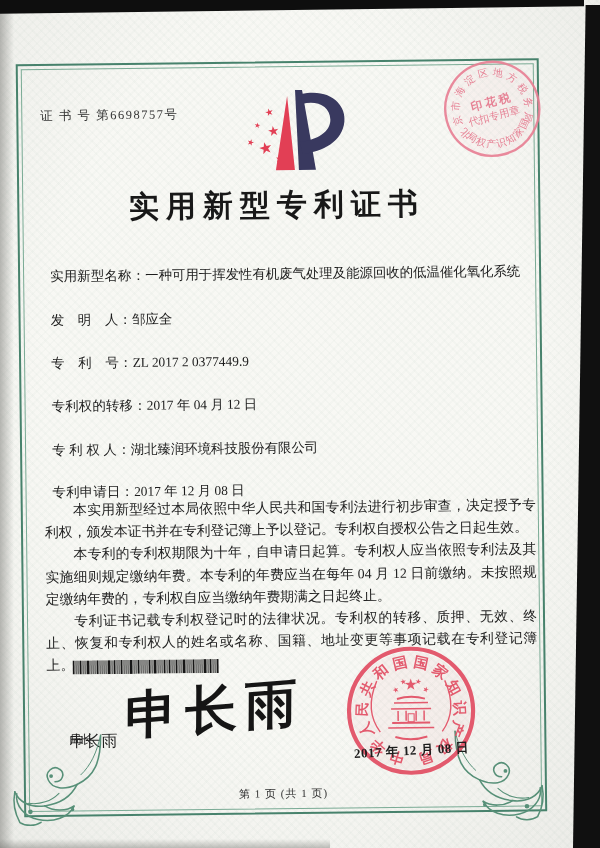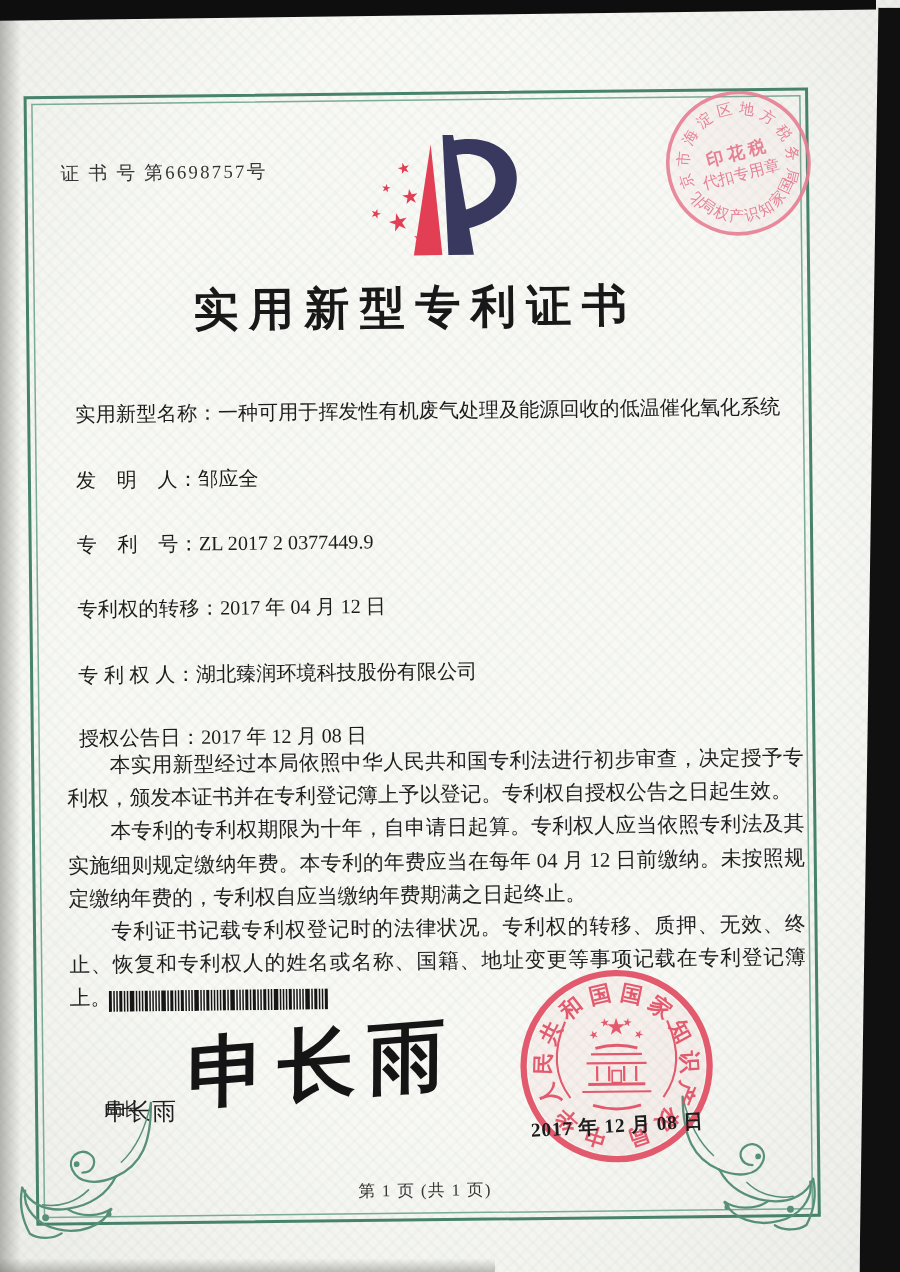--- a/index.html
+++ b/index.html
@@ -112,21 +112,21 @@
     <div class="field-row" style="top:352px">
       <span class="field-label">专　利　号：</span><span>ZL 2017 2 0377449.9</span>
     </div>
     <div class="field-row" style="top:395px">
       <span class="field-label">专利权的转移：</span><span>2017 年 04 月 12 日</span>
     </div>
     <div class="field-row" style="top:439px">
       <span class="field-label">专 利 权 人：</span><span>湖北臻润环境科技股份有限公司</span>
     </div>
     <div class="field-row" style="top:481px">
-      <span class="field-label">授权公告日：</span><span>2017 年 12 月 08 日</span>
+      <span class="field-label">专利申请日：</span><span>2017 年 12 月 08 日</span>
     </div>
 
     <div class="paragraphs">
       <p>本实用新型经过本局依照中华人民共和国专利法进行初步审查，决定授予专利权，颁发本证书并在专利登记簿上予以登记。专利权自授权公告之日起生效。</p>
       <p>本专利的专利权期限为十年，自申请日起算。专利权人应当依照专利法及其实施细则规定缴纳年费。本专利的年费应当在每年 04 月 12 日前缴纳。未按照规定缴纳年费的，专利权自应当缴纳年费期满之日起终止。</p>
       <p>专利证书记载专利权登记时的法律状况。专利权的转移、质押、无效、终止、恢复和专利权人的姓名或名称、国籍、地址变更等事项记载在专利登记簿上。</p>
     </div>
 
     <svg class="barcode" viewBox="0 0 148 14" preserveAspectRatio="none">
       <g id="barcode-bars">

